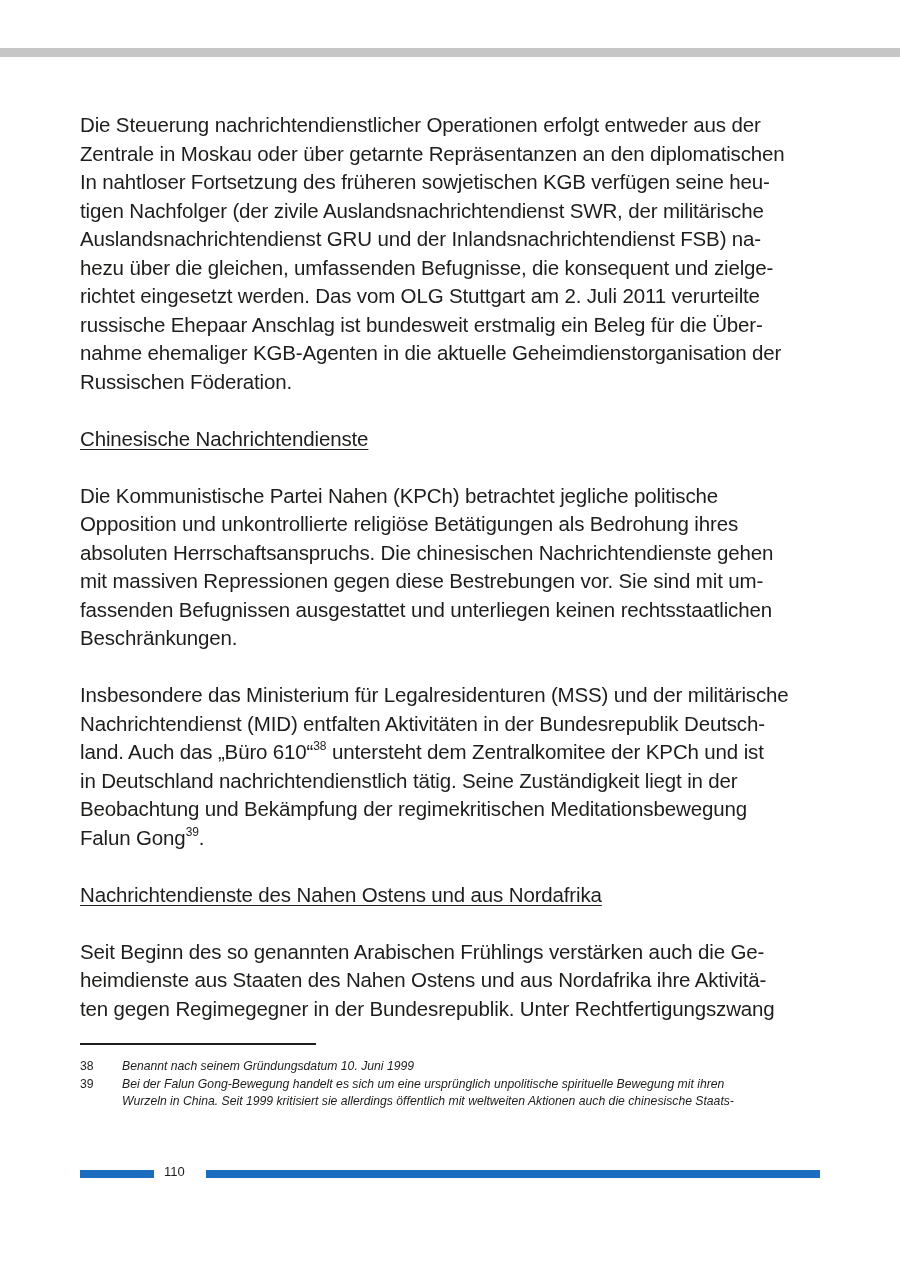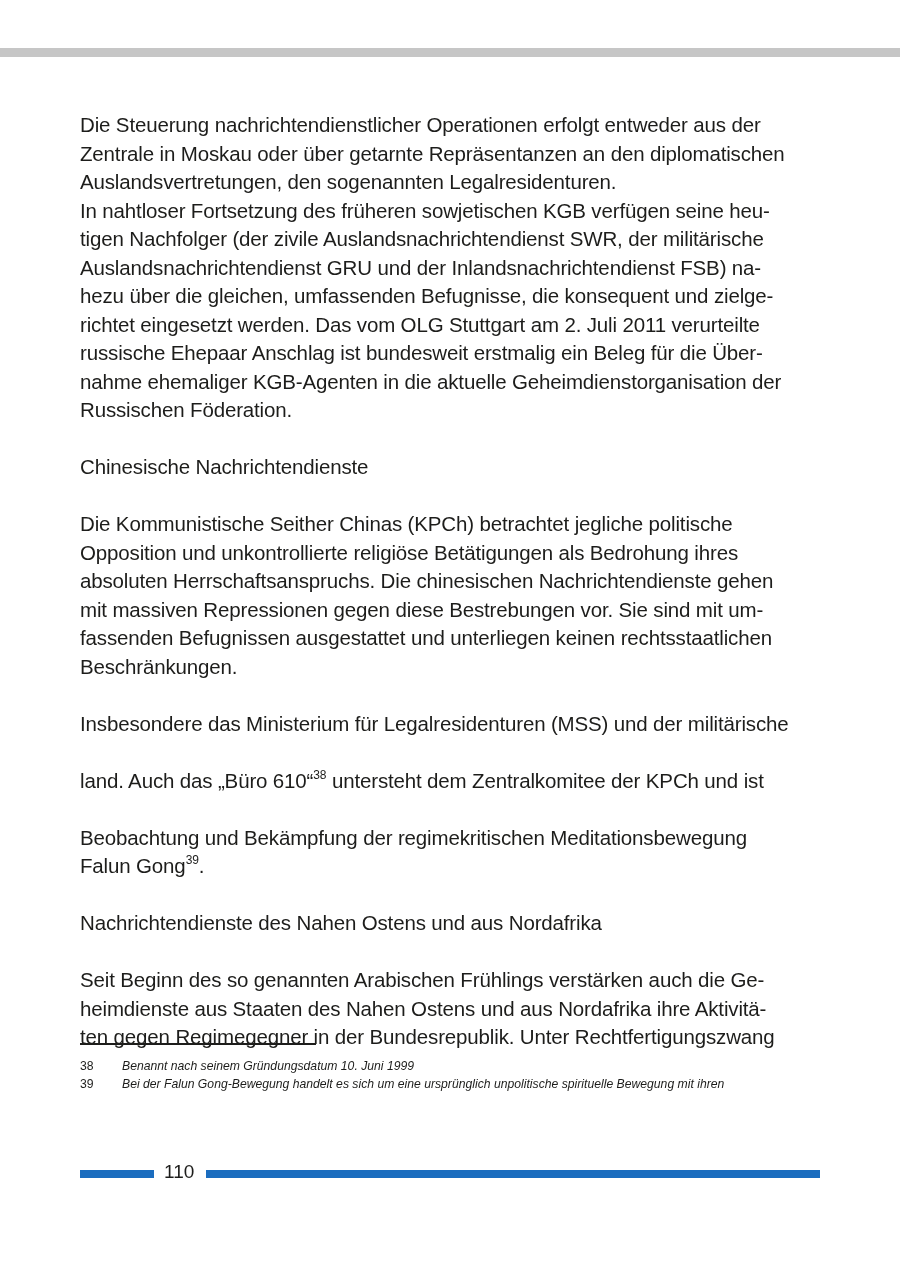--- a/index.html
+++ b/index.html
@@ -12,21 +12,21 @@
       position: absolute; left: 0; top: 48px; width: 900px; height: 9px;
       background: #c6c6c6;
     }
     .content {
       position: absolute; left: 80px; top: 95px; width: 742px;
       font-size: 20.5px; line-height: 28.5px; letter-spacing: -0.15px; margin-top: 16px;
     }
     .content p { margin: 0; }
     .gap { height: 28.5px; }
     .heading {
-      text-underline-offset: 3px;
+      text-decoration: underline; text-underline-offset: 3px;
       text-decoration-thickness: 1px;
     }
     sup { font-size: 12px; line-height: 0; position: relative; top: -1px; }
     .fn-rule {
       position: absolute; left: 80px; top: 1043px; width: 236px; height: 1.5px;
       background: #1d1d1b;
     }
     .footnotes {
       position: absolute; left: 80px; top: 1058px; width: 745px;
       font-size: 12.2px; line-height: 17.5px;
@@ -34,64 +34,63 @@
     .fn { display: flex; }
     .fn-num { width: 42px; flex: 0 0 42px; }
     .fn-text { flex: 1; font-style: italic; }
     .footer {
       position: absolute; left: 80px; top: 1160px; width: 742px; height: 26px;
     }
     .bar-left {
       position: absolute; left: 0; top: 10px; width: 74px; height: 8px; background: #1b6dbf;
     }
     .page-num {
-      position: absolute; left: 84px; top: 0; font-size: 19px; line-height: 24px;
+      position: absolute; left: 84px; top: 0; font-size: 13px; line-height: 24px;
     }
     .bar-right {
       position: absolute; left: 126px; top: 10px; width: 614px; height: 8px; background: #1b6dbf;
     }
   </style>
 </head>
 <body>
 
 <div class="top-bar"></div>
 
 <main class="content">
   <p>
     <span>Die Steuerung nachrichtendienstlicher Operationen erfolgt entweder aus der</span><br>
     <span>Zentrale in Moskau oder über getarnte Repräsentanzen an den diplomatischen</span><br>
-    <span>Auslandsvertretungen, den sogenannten Legalresidenturen.</span>
   </p>
   <p>
     <span>In nahtloser Fortsetzung des früheren sowjetischen KGB verfügen seine heu-</span><br>
     <span>tigen Nachfolger (der zivile Auslandsnachrichtendienst SWR, der militärische</span><br>
     <span>Auslandsnachrichtendienst GRU und der Inlandsnachrichtendienst FSB) na-</span><br>
     <span>hezu über die gleichen, umfassenden Befugnisse, die konsequent und zielge-</span><br>
     <span>richtet eingesetzt werden. Das vom OLG Stuttgart am 2. Juli 2011 verurteilte</span><br>
     <span>russische Ehepaar Anschlag ist bundesweit erstmalig ein Beleg für die Über-</span><br>
     <span>nahme ehemaliger KGB-Agenten in die aktuelle Geheimdienstorganisation der</span><br>
     <span>Russischen Föderation.</span>
   </p>
   <div class="gap"></div>
   <p class="heading">Chinesische Nachrichtendienste</p>
   <div class="gap"></div>
   <p>
-    <span>Die Kommunistische Seither Chinas (KPCh) betrachtet jegliche politische</span><br>
+    <span>Die Kommunistische Partei Nahen (KPCh) betrachtet jegliche politische</span><br>
     <span>Opposition und unkontrollierte religiöse Betätigungen als Bedrohung ihres</span><br>
     <span>absoluten Herrschaftsanspruchs. Die chinesischen Nachrichtendienste gehen</span><br>
     <span>mit massiven Repressionen gegen diese Bestrebungen vor. Sie sind mit um-</span><br>
     <span>fassenden Befugnissen ausgestattet und unterliegen keinen rechtsstaatlichen</span><br>
     <span>Beschränkungen.</span>
   </p>
   <div class="gap"></div>
   <p>
     <span>Insbesondere das Ministerium für Legalresidenturen (MSS) und der militärische</span><br>
-    <br>
+    <span>Nachrichtendienst (MID) entfalten Aktivitäten in der Bundesrepublik Deutsch-</span><br>
     <span>land. Auch das „Büro 610“</span><sup>38</sup><span> untersteht dem Zentralkomitee der KPCh und ist</span><br>
-    <br>
+    <span>in Deutschland nachrichtendienstlich tätig. Seine Zuständigkeit liegt in der</span><br>
     <span>Beobachtung und Bekämpfung der regimekritischen Meditationsbewegung</span><br>
     <span>Falun Gong</span><sup>39</sup><span>.</span>
   </p>
   <div class="gap"></div>
   <p class="heading">Nachrichtendienste des Nahen Ostens und aus Nordafrika</p>
   <div class="gap"></div>
   <p>
     <span>Seit Beginn des so genannten Arabischen Frühlings verstärken auch die Ge-</span><br>
     <span>heimdienste aus Staaten des Nahen Ostens und aus Nordafrika ihre Aktivitä-</span><br>
     <span>ten gegen Regimegegner in der Bundesrepublik. Unter Rechtfertigungszwang</span>
@@ -104,21 +103,21 @@
   <div class="fn">
     <span class="fn-num">38</span>
     <span class="fn-text">
       <span>Benannt nach seinem Gründungsdatum 10. Juni 1999</span>
     </span>
   </div>
   <div class="fn">
     <span class="fn-num">39</span>
     <span class="fn-text">
       <span>Bei der Falun Gong-Bewegung handelt es sich um eine ursprünglich unpolitische spirituelle Bewegung mit ihren</span><br>
-      <br>
+      <span>Wurzeln in China. Seit 1999 kritisiert sie allerdings öffentlich mit weltweiten Aktionen auch die chinesische Staats-</span><br>
     </span>
   </div>
 </section>
 
 <footer class="footer">
   <div class="bar-left"></div>
   <span class="page-num">110</span>
   <div class="bar-right"></div>
 </footer>
 

